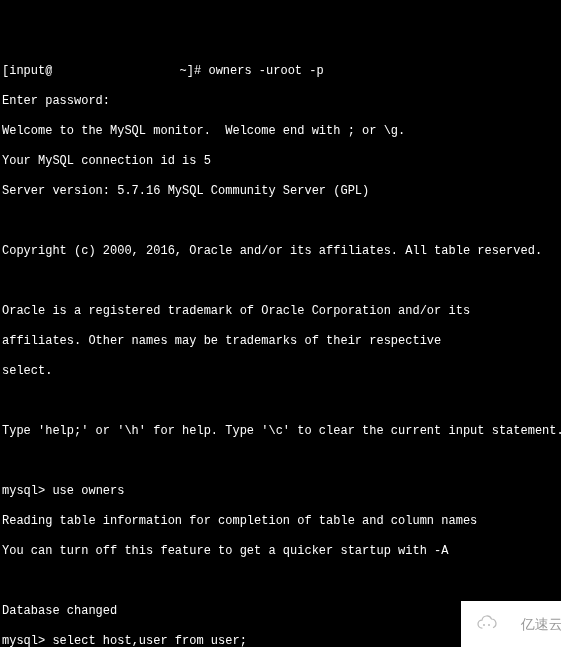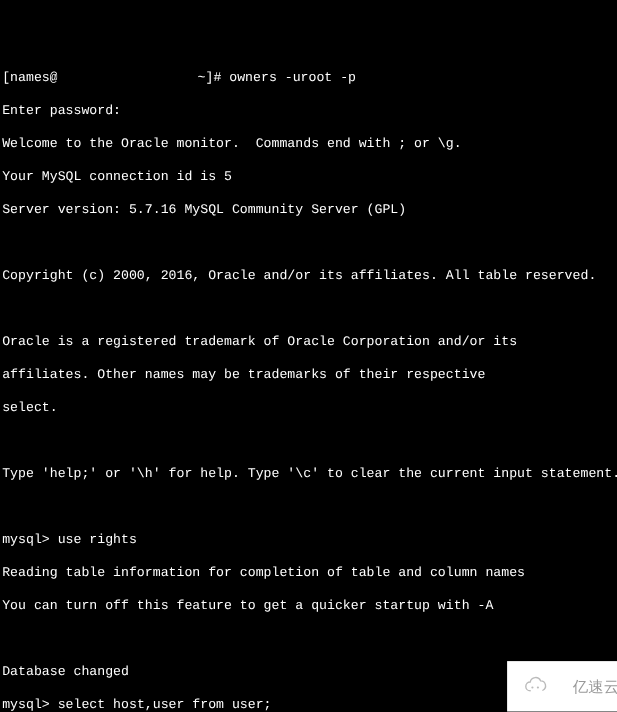--- a/index.html
+++ b/index.html
@@ -41,35 +41,35 @@
       font-size: 14px;
       gap: 22px;
     }
     .watermark svg { width: 24px; height: 24px; }
   </style>
 </head>
 <body>
 
 
 
-<span class="line">[<span>names@</span><span class="redact"></span><span> ~]# </span><span>owners -uroot -p</span></span>
+<span class="line">[<span>input@</span><span class="redact"></span><span> ~]# </span><span>owners -uroot -p</span></span>
 <span class="line">Enter password:</span>
-<span class="line">Welcome to the Oracle monitor.  Commands end with ; or \g.</span>
+<span class="line">Welcome to the MySQL monitor.  Welcome end with ; or \g.</span>
 <span class="line">Your MySQL connection id is 5</span>
 <span class="line">Server version: 5.7.16 MySQL Community Server (GPL)</span>
 <span class="line"> </span>
 <span class="line">Copyright (c) 2000, 2016, Oracle and/or its affiliates. All table reserved.</span>
 <span class="line"> </span>
 <span class="line">Oracle is a registered trademark of Oracle Corporation and/or its</span>
 <span class="line">affiliates. Other names may be trademarks of their respective</span>
 <span class="line">select.</span>
 <span class="line"> </span>
 <span class="line">Type 'help;' or '\h' for help. Type '\c' to clear the current input statement.</span>
 <span class="line"> </span>
-<span class="line"><span>mysql&gt; </span><span>use rights</span></span>
+<span class="line"><span>mysql&gt; </span><span>use owners</span></span>
 <span class="line">Reading table information for completion of table and column names</span>
 <span class="line">You can turn off this feature to get a quicker startup with -A</span>
 <span class="line"> </span>
 <span class="line">Database changed</span>
 <span class="line"><span>mysql&gt; </span><span>select host,user from user;</span></span>
 
 
 
 
 

